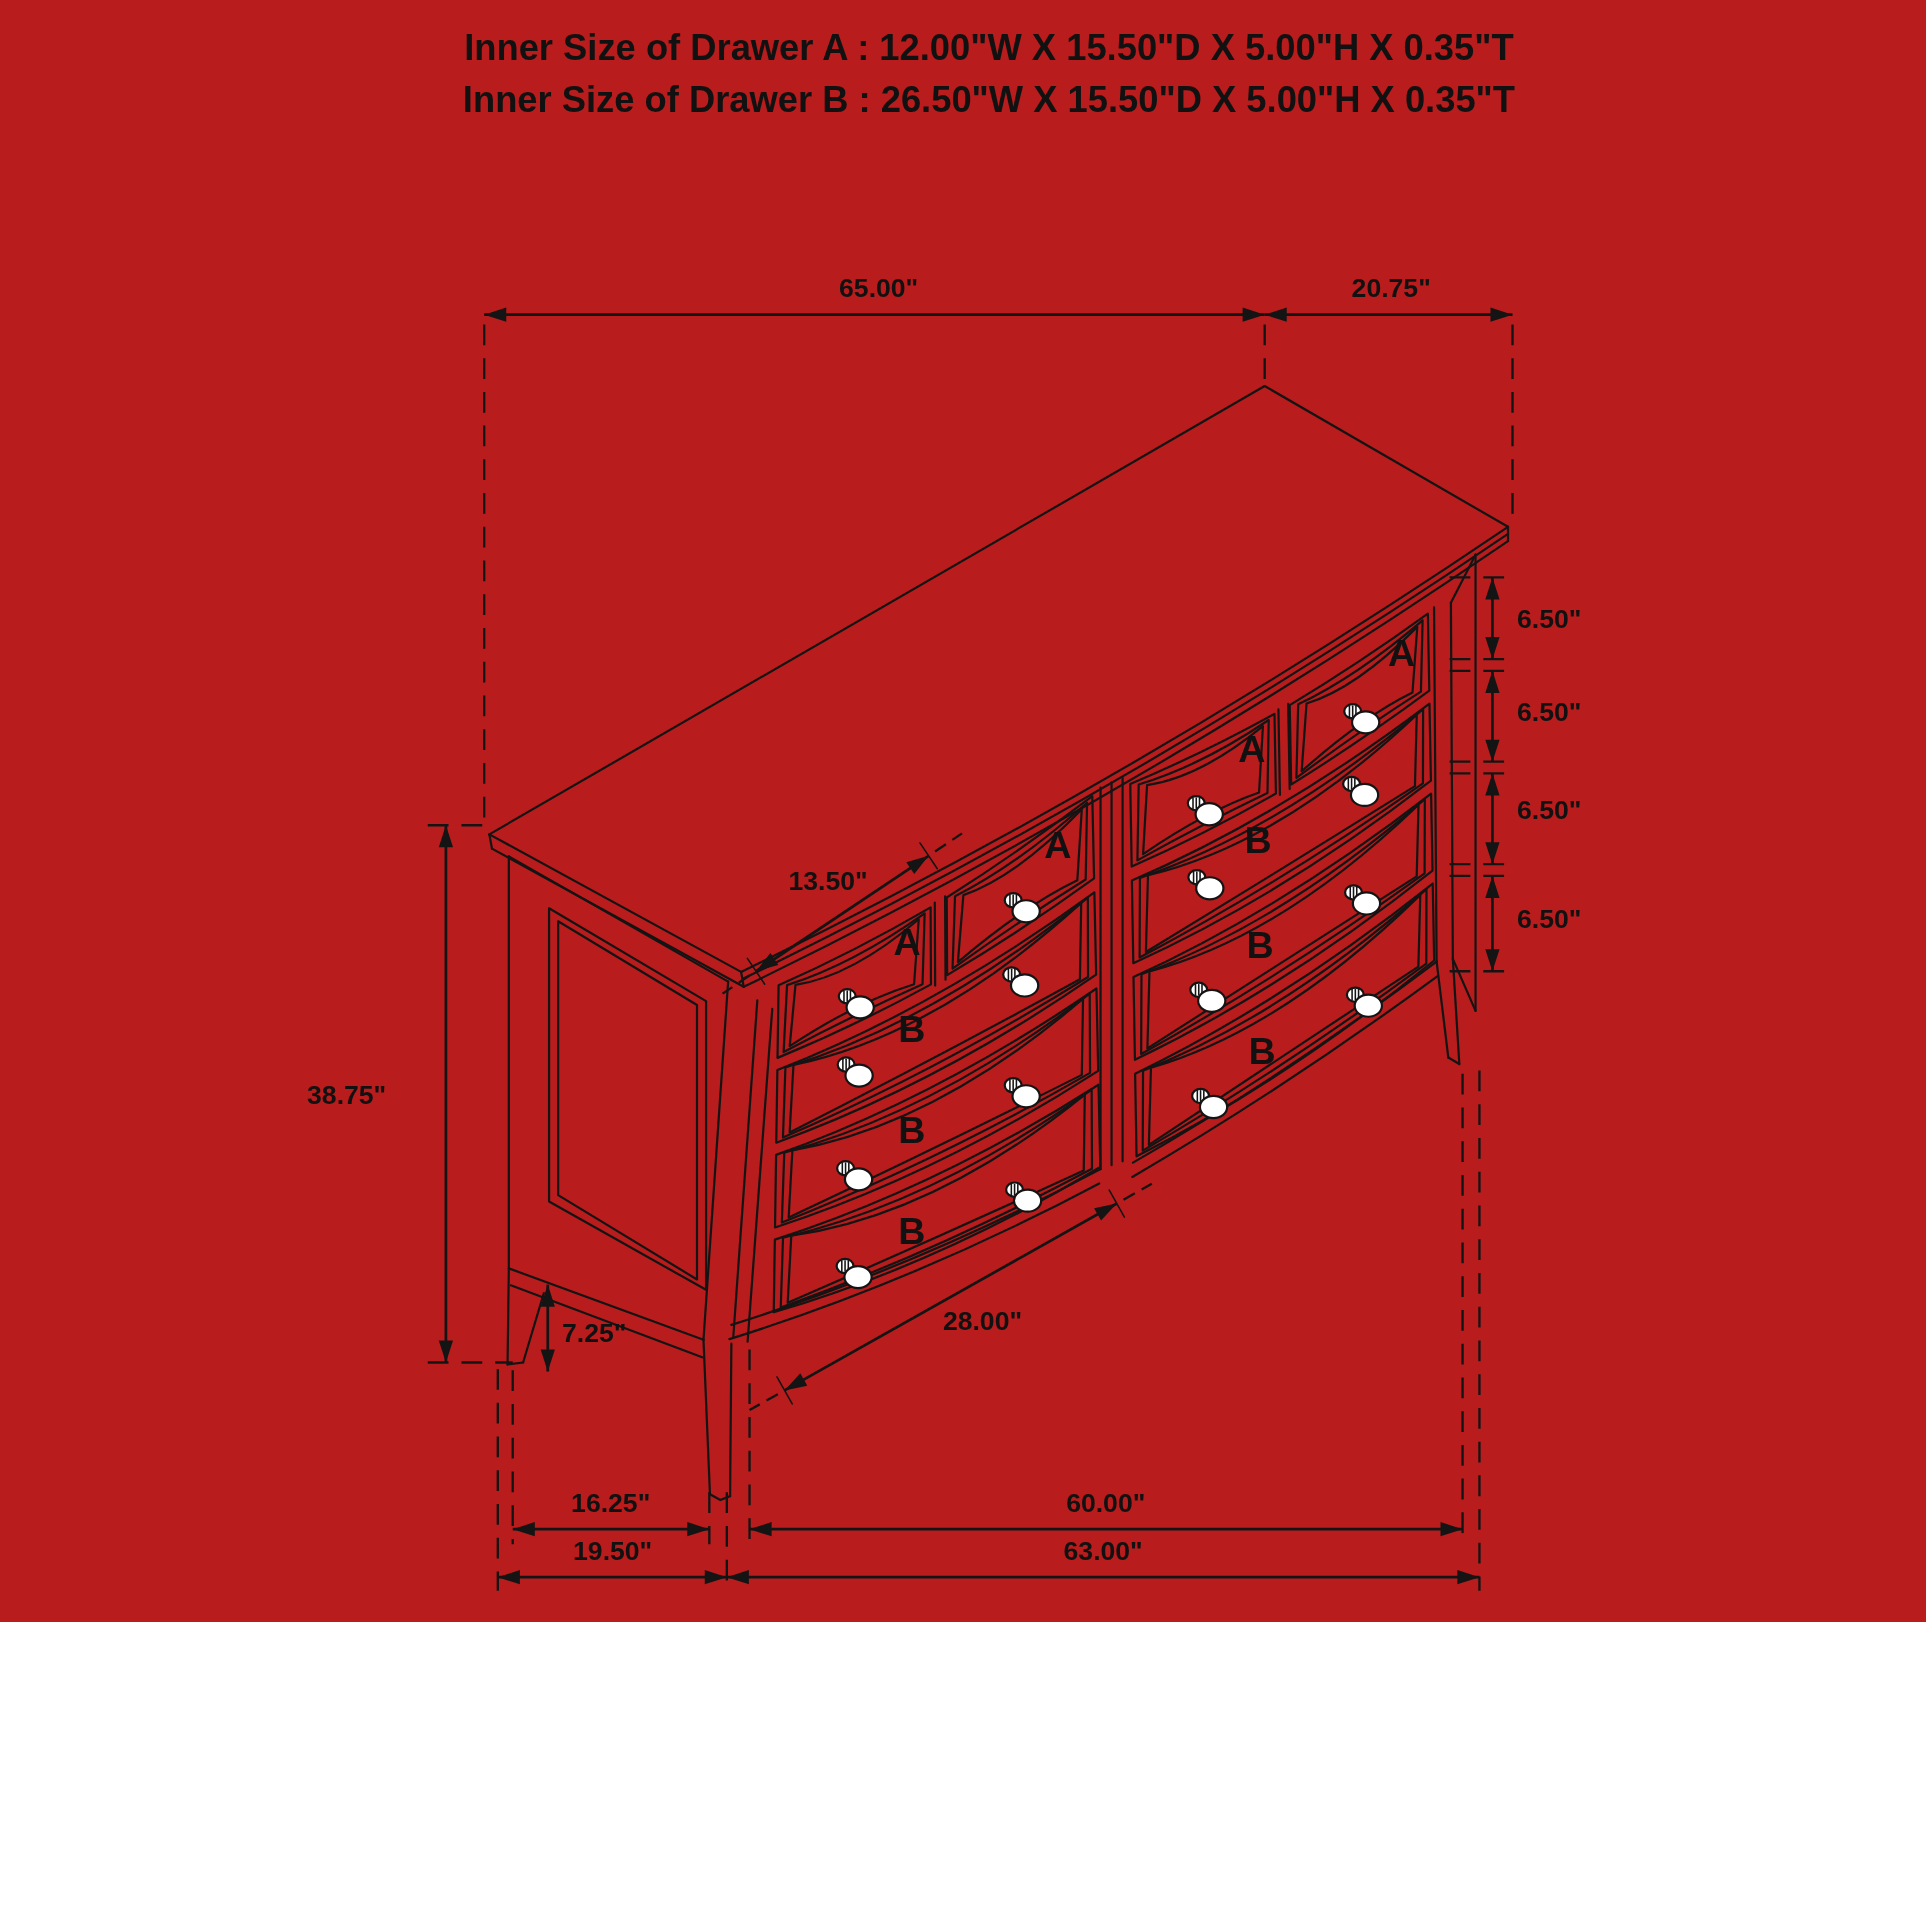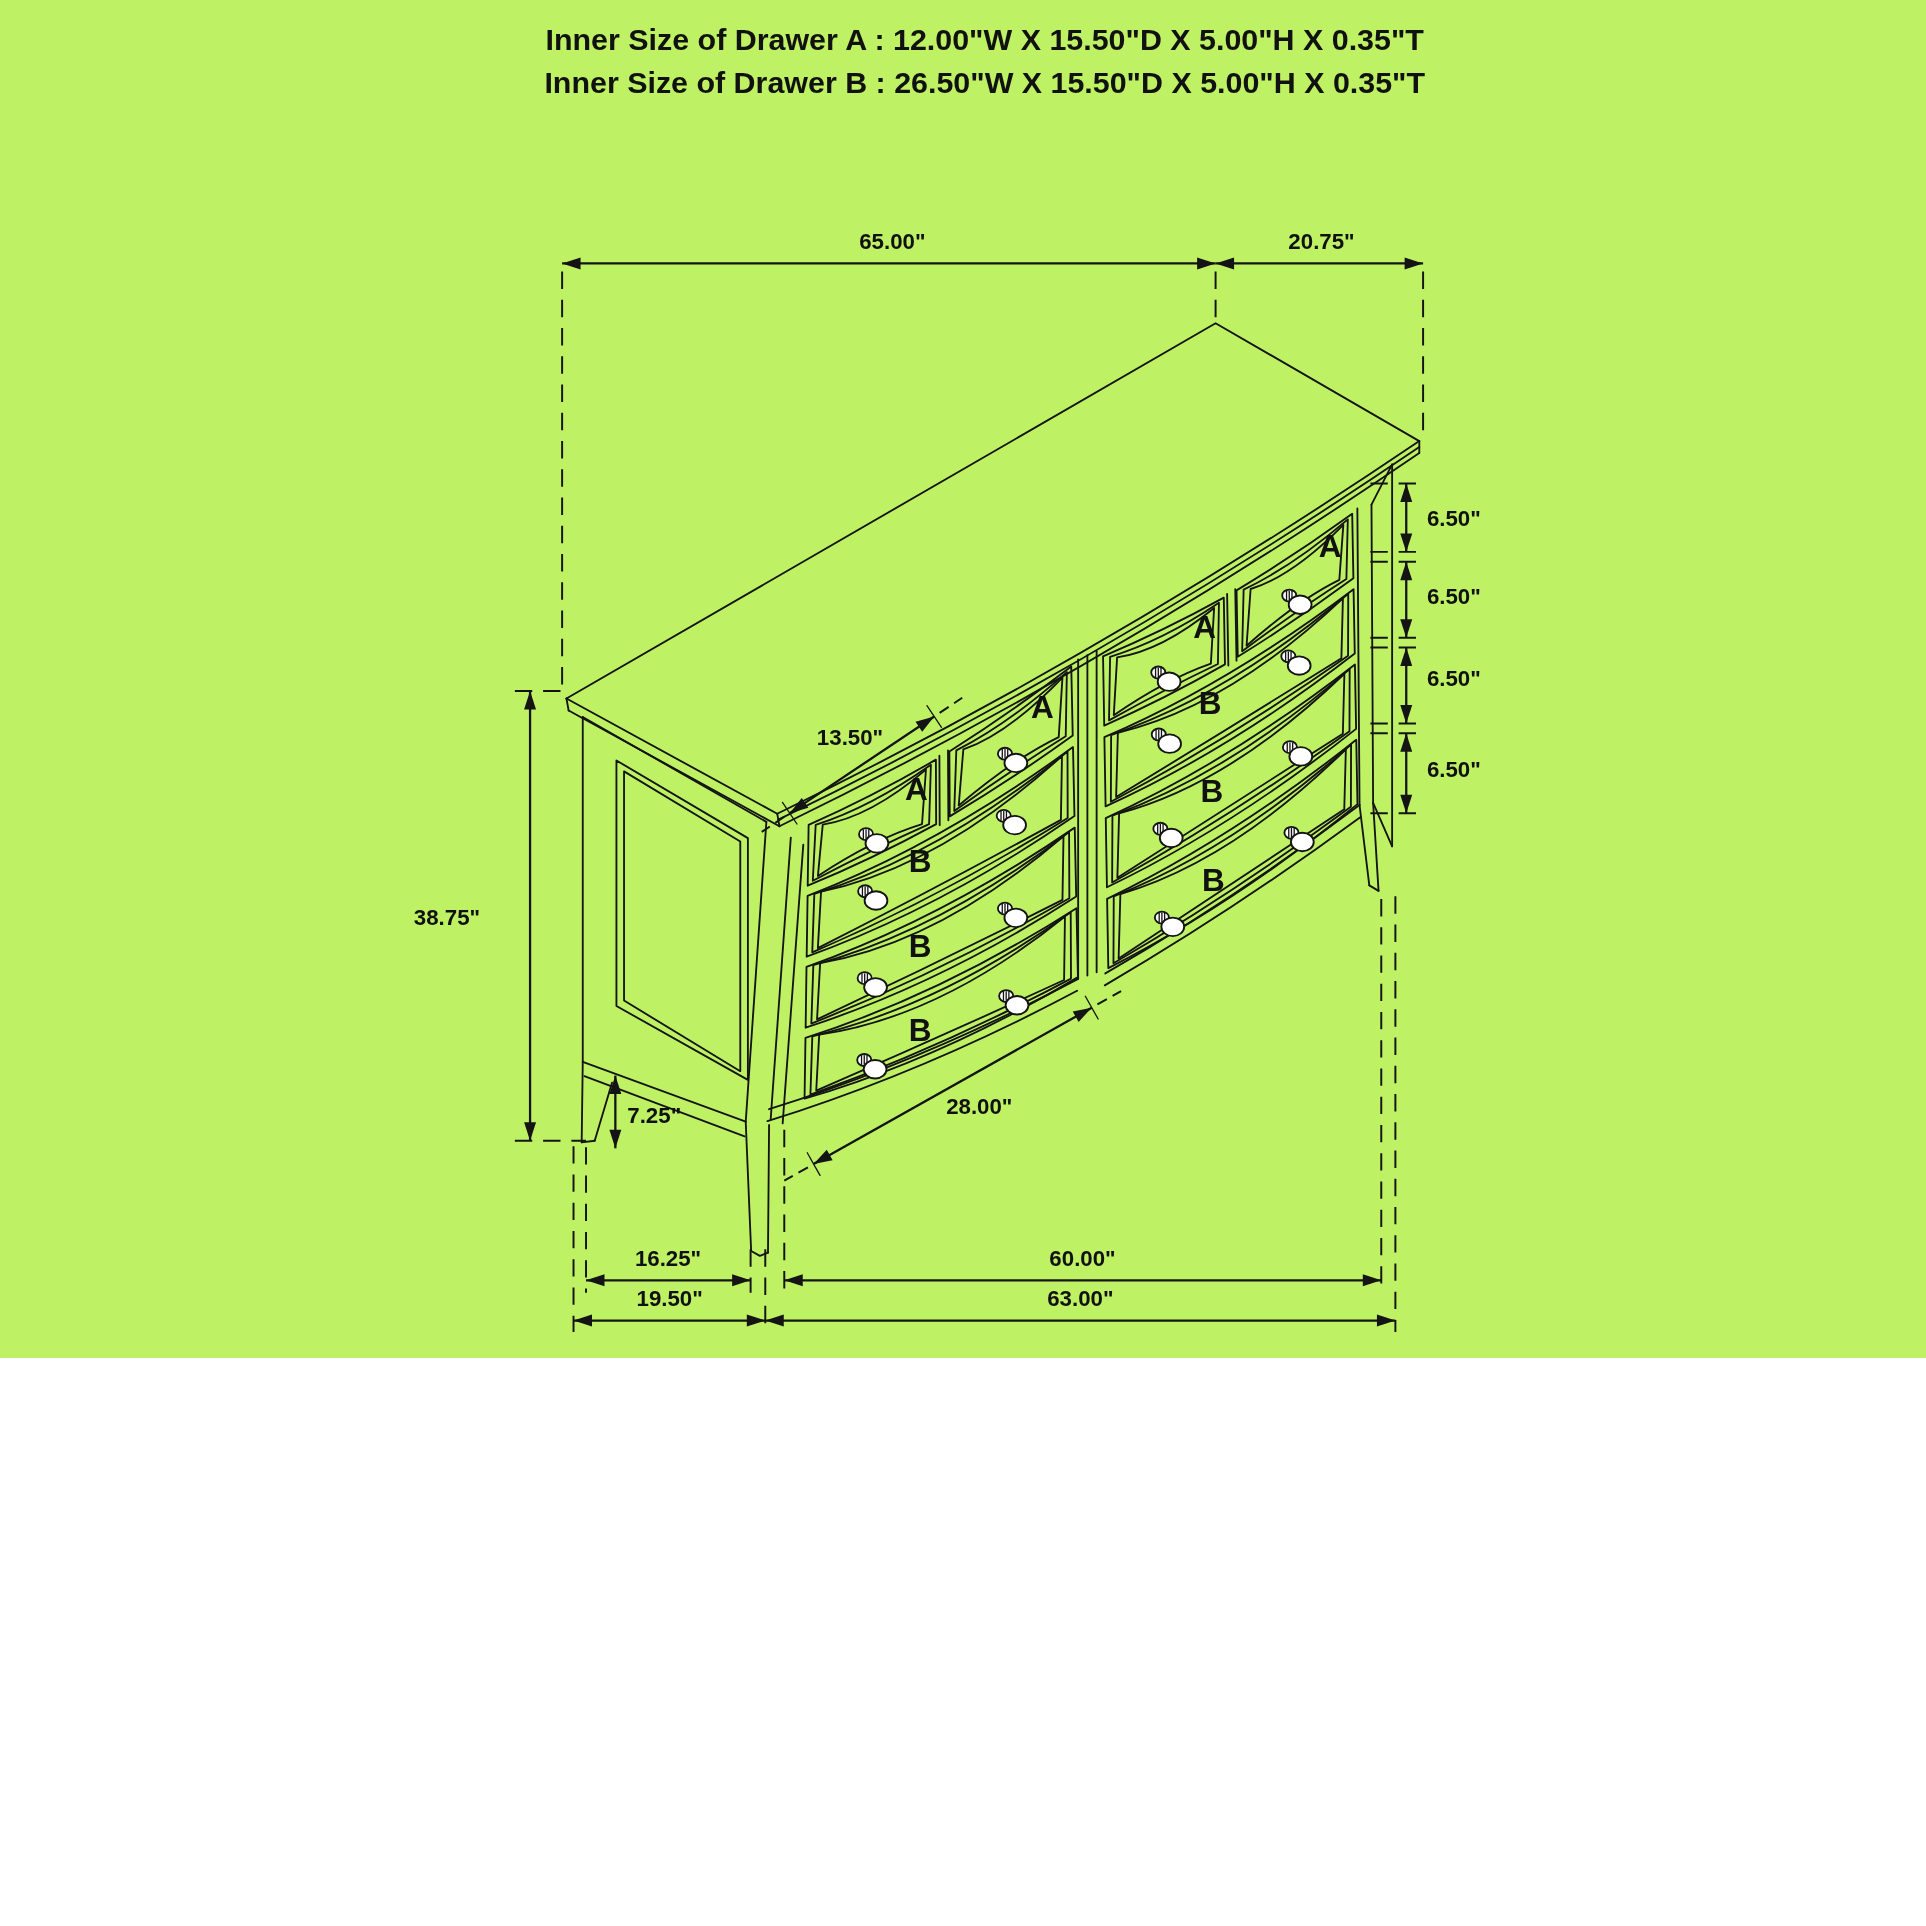--- a/index.html
+++ b/index.html
@@ -1,16 +1,16 @@
 <!DOCTYPE html>
 <html style="font-size:12.3px"><head>
 <meta charset="utf-8">
 <style>
   html,body{margin:0;padding:0;background:#fff;}
-  .stage{position:relative;width:1926px;height:1358px;background:#bef264;overflow:hidden;text-align:center;}
+  .stage{position:relative;width:1926px;height:1622px;background:#b91c1c;overflow:hidden;text-align:center;}
   svg{display:block;width:100%;height:100%;}
   .ln{stroke:#141414;stroke-width:3.4;fill:none;stroke-linejoin:round;stroke-linecap:round;}
   .lnthin{stroke:#141414;stroke-width:2.4;fill:none;stroke-linecap:round;}
   .dim{stroke:#141414;stroke-width:4.2;fill:none;}
   .dash{stroke:#141414;stroke-width:3.6;fill:none;stroke-dasharray:32 20;}
   .dashshort{stroke:#141414;stroke-width:3.6;fill:none;stroke-dasharray:20 12;}
   .arr{fill:#141414;stroke:none;}
   text{font-family:"Liberation Sans","DejaVu Sans",sans-serif;font-weight:bold;fill:#111;}
   .titletxt{font-size:56px;}
   .dimtxt{font-size:41px;}

